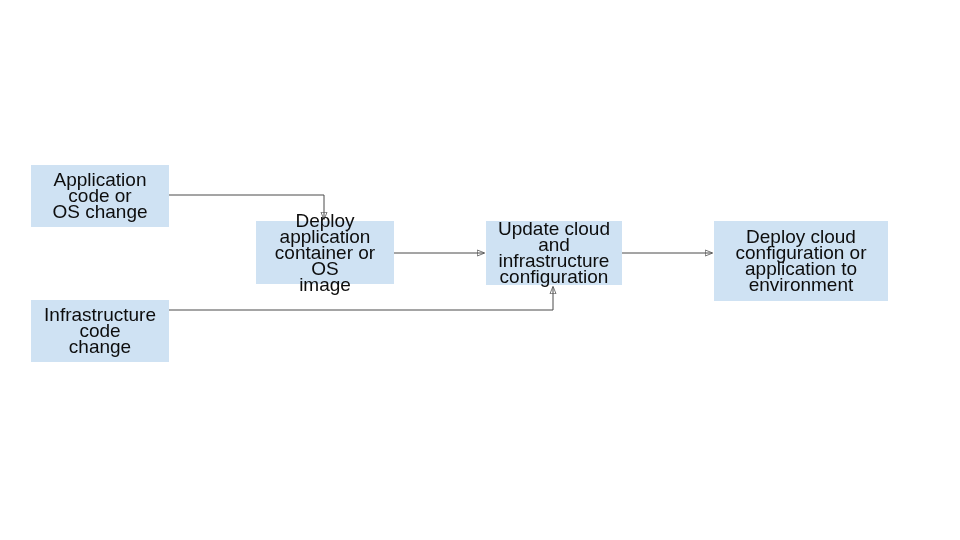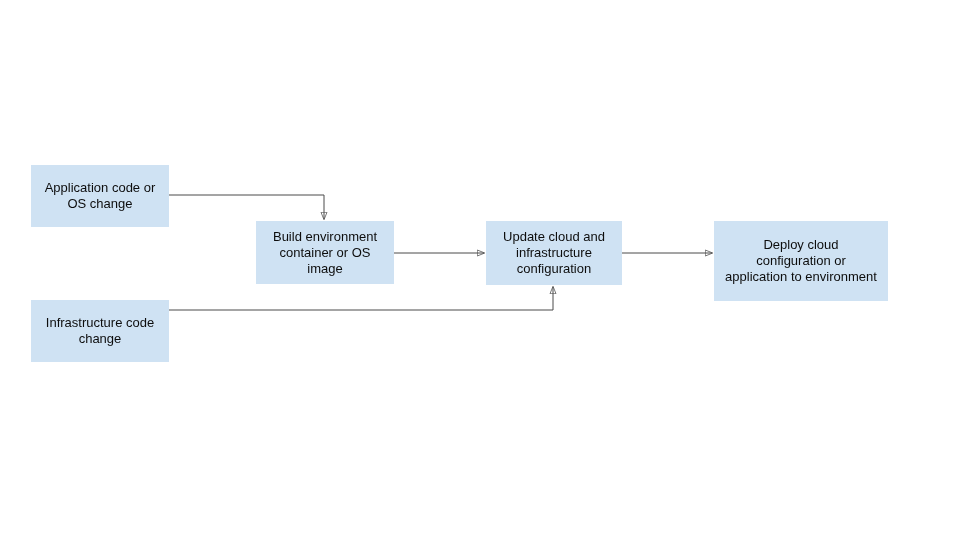--- a/index.html
+++ b/index.html
@@ -17,21 +17,21 @@
   }
   .node {
     position: absolute;
     background: #cfe2f3;
     display: flex;
     align-items: center;
     justify-content: center;
     text-align: center;
   }
   .node-label {
-    font-size: 13px;
+    font-size: 19px;
     line-height: 16px;
     color: #0d0d0d;
     white-space: pre-line;
     padding: 2px 4px;
   }
   #node-app-change    { left: 31px;  top: 165px; width: 138px; height: 62px; }
   #node-infra-change  { left: 31px;  top: 280px; width: 138px; height: 62px; margin-top: 20px; }
   #node-build-image   { left: 256px; top: 221px; width: 138px; height: 63px; }
   #node-update-config { left: 486px; top: 221px; width: 136px; height: 64px; }
   #node-deploy        { left: 714px; top: 221px; width: 174px; height: 80px; }
@@ -68,21 +68,21 @@
     <span class="node-label">Application code or
 OS change</span>
   </div>
 
   <div class="node" id="node-infra-change">
     <span class="node-label">Infrastructure code
 change</span>
   </div>
 
   <div class="node" id="node-build-image">
-    <span class="node-label">Build environment
+    <span class="node-label">Deploy application
 container or OS
 image</span>
   </div>
 
   <div class="node" id="node-update-config">
     <span class="node-label">Update cloud and
 infrastructure
 configuration</span>
   </div>
 

